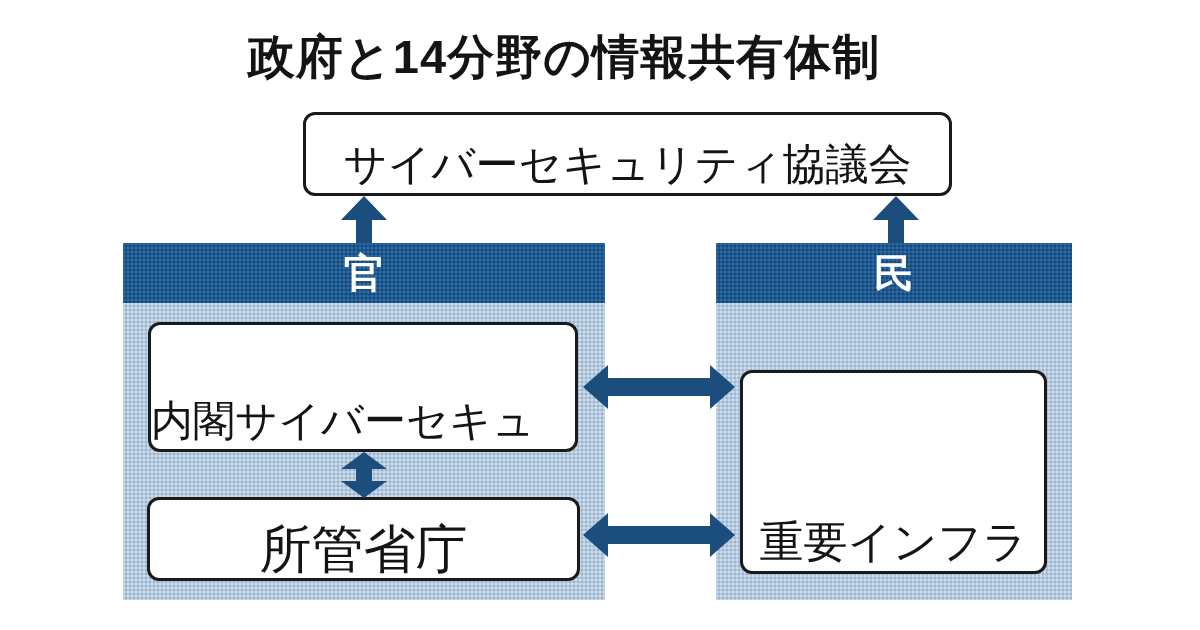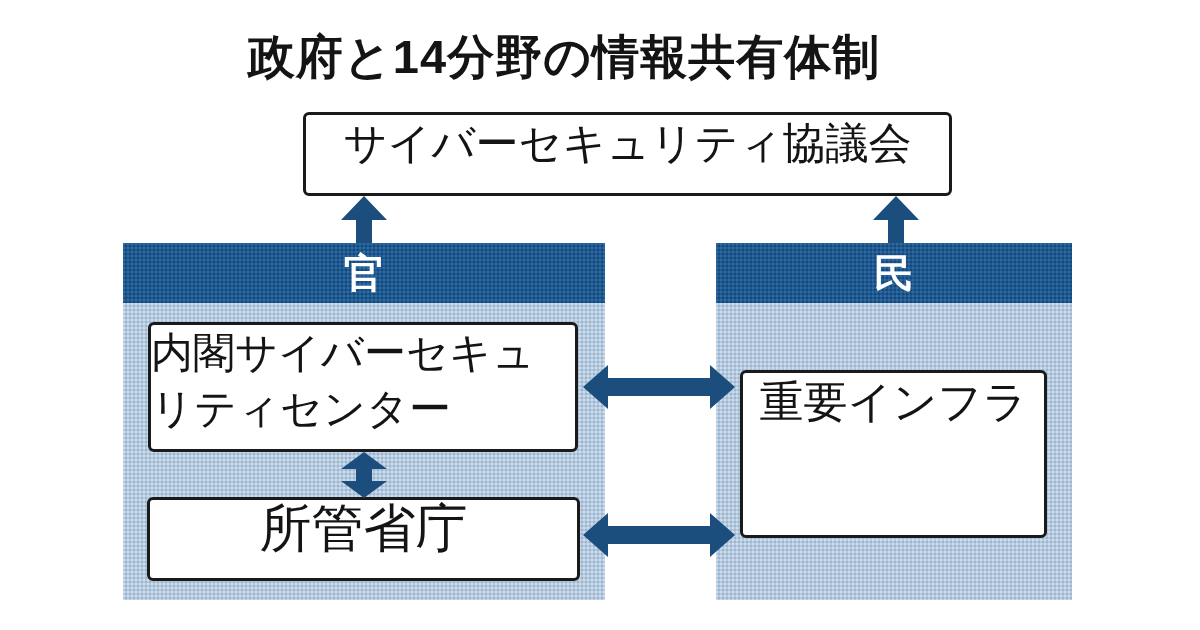--- a/index.html
+++ b/index.html
@@ -16,21 +16,21 @@
   body{font-family:"Liberation Sans","DejaVu Sans",sans-serif;color:var(--text);}
   .stage{position:relative;width:1200px;height:630px;margin:0 auto;overflow:hidden;background:var(--background);}
 
   .page-title{
     position:absolute;left:0;top:26px;width:1128px;
     text-align:center;font-size:47px;font-weight:bold;letter-spacing:1px;color:var(--text);
   }
 
   .node{
     position:absolute;background:#ffffff;border:3px solid var(--box-border);
-    border-radius:6px;display:flex;flex-direction:column;justify-content:flex-start;
+    border-radius:12px;display:flex;flex-direction:column;justify-content:flex-end;
     font-size:43px;line-height:57px;color:var(--text);
   }
   .node.centered{align-items:center;text-align:center;}
 
   .council{left:303px;top:112px;width:649px;height:84px;align-items:center;font-size:43px;}
 
   .panel{
     position:absolute;top:243px;height:357px;
     background-color:var(--panel-bg);
     background-image:
@@ -47,21 +47,21 @@
     background-image:
       radial-gradient(circle at 1px 1px, #2e6ba2 1px, transparent 1.4px),
       radial-gradient(circle at 3px 3px, #16497b 1px, transparent 1.4px);
     background-size:4px 4px;
     display:flex;align-items:center;justify-content:center;
     color:var(--band-text);font-size:40px;font-weight:bold;line-height:60px;
   }
 
   .nisc{left:148px;top:322px;width:430px;height:130px;font-size:42px;line-height:56px;}
   .ministries{left:147px;top:497px;width:433px;height:84px;font-size:52px;}
-  .infra{left:740px;top:370px;width:307px;height:168px;font-size:44px;line-height:58px;}
+  .infra{left:740px;top:370px;width:307px;height:204px;font-size:44px;line-height:58px;}
 
   .arrow{position:absolute;color:var(--arrow);}
   .arrow svg{display:block;width:100%;height:100%;}
   .arrow-up-gov{left:341px;top:196px;width:46px;height:48px;}
   .arrow-up-priv{left:873px;top:196px;width:46px;height:48px;}
   .arrow-v{left:341px;top:452px;width:46px;height:46px;}
   .arrow-h-top{left:583px;top:365px;width:152px;height:44px;}
   .arrow-h-bottom{left:583px;top:513px;width:152px;height:44px;}
 </style>
 </head>
@@ -93,21 +93,20 @@
   </div>
 
   <div class="panel panel-private">
     <div class="band">
       <span>民</span>
     </div>
   </div>
 
   <div class="node nisc">
     <span>内閣サイバーセキュ</span>
-    <span>リティセンター</span>
   </div>
   <div class="node ministries centered">
     <span>所管省庁</span>
   </div>
 
   <div class="node infra centered">
     <span>重要インフラ</span>
   </div>
 
   <div class="arrow arrow-v">

